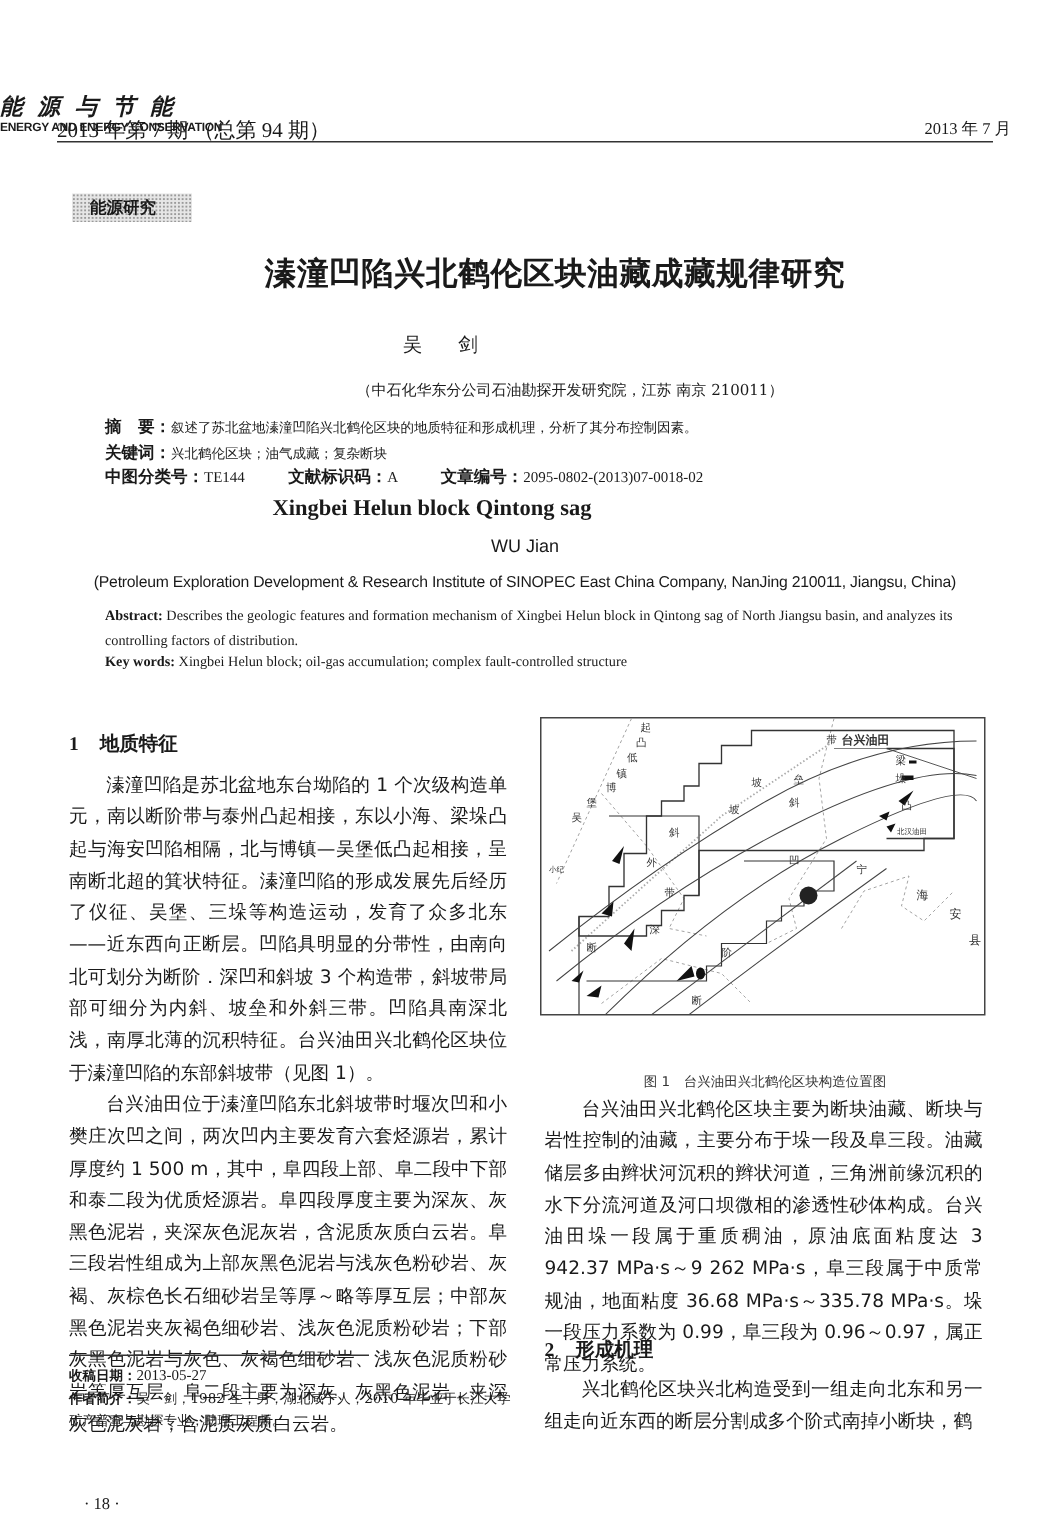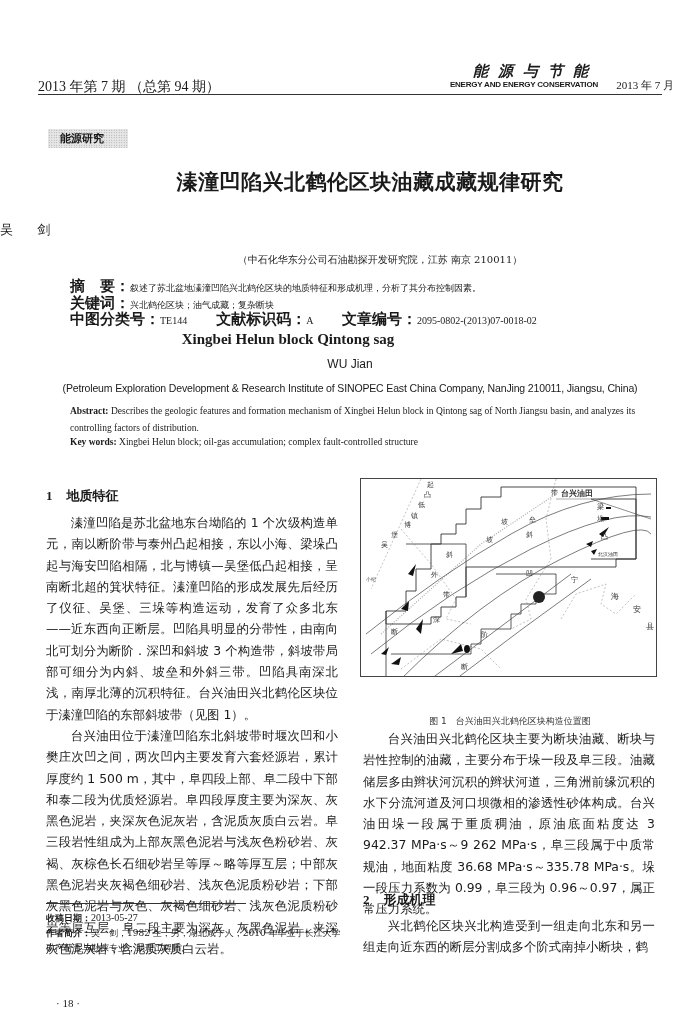--- a/index.html
+++ b/index.html
@@ -1,34 +1,34 @@
 <!DOCTYPE html>
 <html><head>
 <meta charset="utf-8">
 <style>
   html, body { margin:0; padding:0; background:#ffffff; }
   body { width:700px; height:1024px; position:relative; overflow:hidden; color:#1a1a1a;
          font-family:"DejaVu Serif", serif; }
   .abs { position:absolute; }
   .hdr-left { left:38px; top:78px; font-size:14px; font-family:"Liberation Serif", serif;text-align:right; }
   .hdr-right { right:26px; top:78px; font-size:11px; font-family:"Liberation Serif", serif; }
-  .hdr-center { left:0; width:598px; top:62px; text-align:right; }
+  .hdr-center { left:0; width:598px; top:62px; text-align:left; }
   .hdr-logo { font-size:15px; font-weight:bold; letter-spacing:10px; font-family:"DejaVu Serif", serif; font-style:italic; }
   .hdr-sub { font-size:8px; font-family:"Liberation Sans", sans-serif; font-weight:bold; margin-top:-1px; letter-spacing:-0.2px;}
   .hdr-rule { left:38px; width:624px; top:94px; height:0; border-top:1.5px solid #333; }
   .section-badge { left:48px; top:129px; width:80px; height:19px;
        background-image: radial-gradient(#9a9a9a 0.7px, transparent 0.8px);
        background-size:2.5px 2.5px; background-color:#e6e6e6;
        font-size:11px; font-weight:bold; font-family:"DejaVu Sans", sans-serif; line-height:19px; text-indent:12px; }
   .title { left:0; width:700px; top:168px; text-align:center; font-size:21px; font-weight:bold;
            font-family:"DejaVu Sans", sans-serif; letter-spacing:0.5px;padding-left:20px; }
-  .author { left:0; width:597px; top:221px; text-align:left; font-size:13px; letter-spacing:10px; }
+  .author { left:0; width:597px; top:221px; text-align:center; font-size:13px; letter-spacing:10px; }
   .affil { left:0; width:700px; top:253px; text-align:center; font-size:10px; padding-left:60px; box-sizing:border-box;}
   .meta { left:70px; font-size:9px; }
-  .meta b { font-family:Liberation Serif, serif; font-size:15px; }
+  .meta b { font-family:Liberation Serif, serif; font-size:11px; }
   .en-title { left:0; width:576px; top:331px; text-align:center; font-size:15px; font-weight:bold; font-family:"Liberation Serif", serif; }
   .en-author { left:0; width:700px; top:357px; text-align:center; font-size:12px; font-family:"Liberation Sans", sans-serif; }
   .en-affil { left:0; width:700px; top:382px; text-align:center; font-size:10.5px; font-family:"Liberation Sans", sans-serif; letter-spacing:-0.15px; }
   .en-abs { left:70px; width:570px; top:403px; font-size:9.5px; line-height:17px; font-family:"Liberation Serif", serif; }
   .en-kw { left:70px; top:437px; font-size:9.5px; font-family:"Liberation Serif", serif; }
   .h2 { font-size:13px; font-weight:bold; font-family:"DejaVu Sans", sans-serif; }
   .h2 .num { font-family:"Liberation Serif", serif; margin-right:14px; }
   .col { font-size:12.4px; line-height:21.3px; text-align:justify; font-family:"DejaVu Sans", sans-serif; }
   .col p { margin:0; text-indent:2em; }
   .left-col { left:46px; width:292px; top:512px; }

